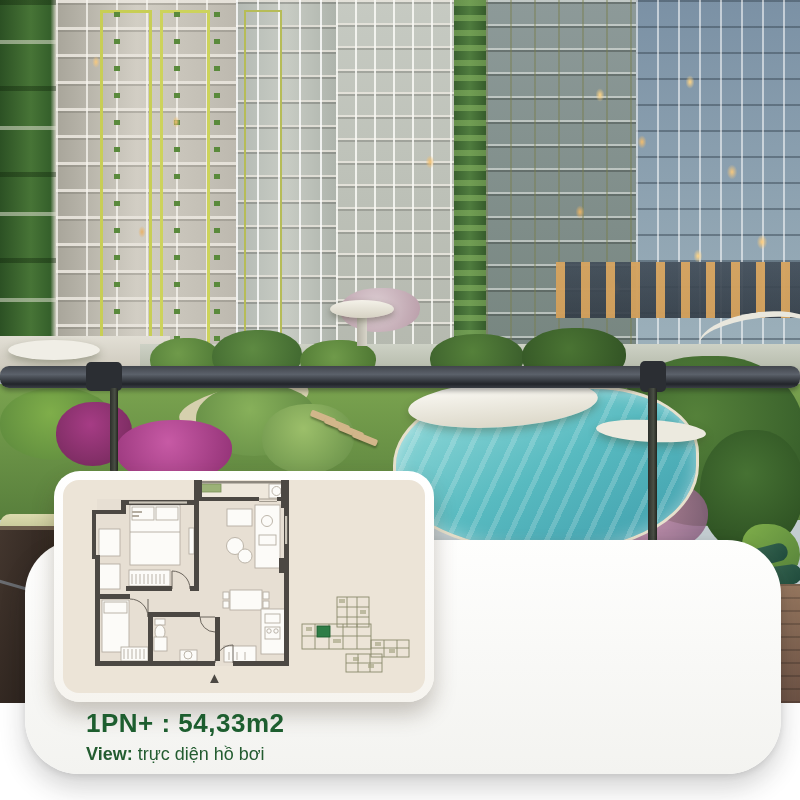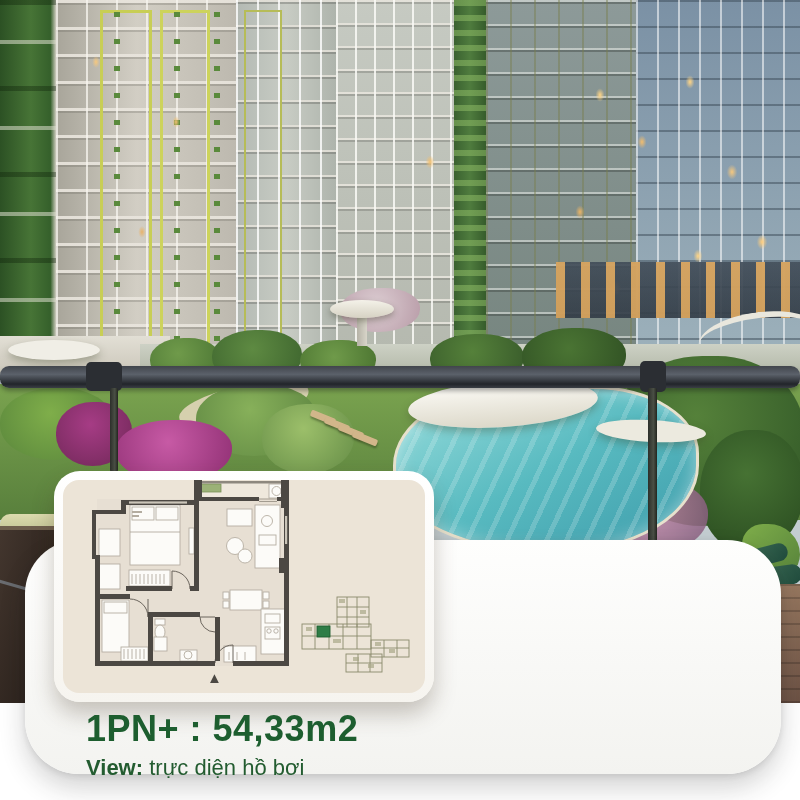--- a/index.html
+++ b/index.html
@@ -91,22 +91,22 @@
   #watermark{left:753px;top:602px;width:90px;transform:rotate(-9deg);color:rgba(255,227,221,.92);font-size:11px;line-height:1.6;}
 
   
   #bigCard{left:25px;top:540px;width:756px;height:234px;border-radius:54px;background:linear-gradient(180deg,#fefefd,#f3f3f0);
     box-shadow:0 14px 26px rgba(40,40,40,.20),0 2px 6px rgba(40,40,40,.12);}
   #planFrame{left:54px;top:471px;width:380px;height:231px;border-radius:26px;background:linear-gradient(180deg,#ffffff,#f6f4ef);
     box-shadow:0 12px 22px rgba(70,55,35,.28);}
   #planPanel{left:63px;top:480px;width:362px;height:213px;border-radius:16px;background:#ece4d7;overflow:hidden;}
   #entArrow{left:207px;top:669px;font-size:15px;color:#4c4843;}
   #caption{left:86px;top:708px;}
-  .line1{font-size:36px;font-weight:bold;color:#1d5e2f;letter-spacing:.5px;}
-  .line2{font-size:22px;color:#235c30;margin-top:5px;}
+  .line1{font-size:26px;font-weight:bold;color:#1d5e2f;letter-spacing:.5px;}
+  .line2{font-size:18px;color:#235c30;margin-top:5px;}
   .line2 .vl{font-weight:bold;}
 </style>
 </head>
 <body>
 
 <div class="stage">
 
   <div id="photo">
     <div class="abs" id="greenwall">
         <div class="rows"></div>

